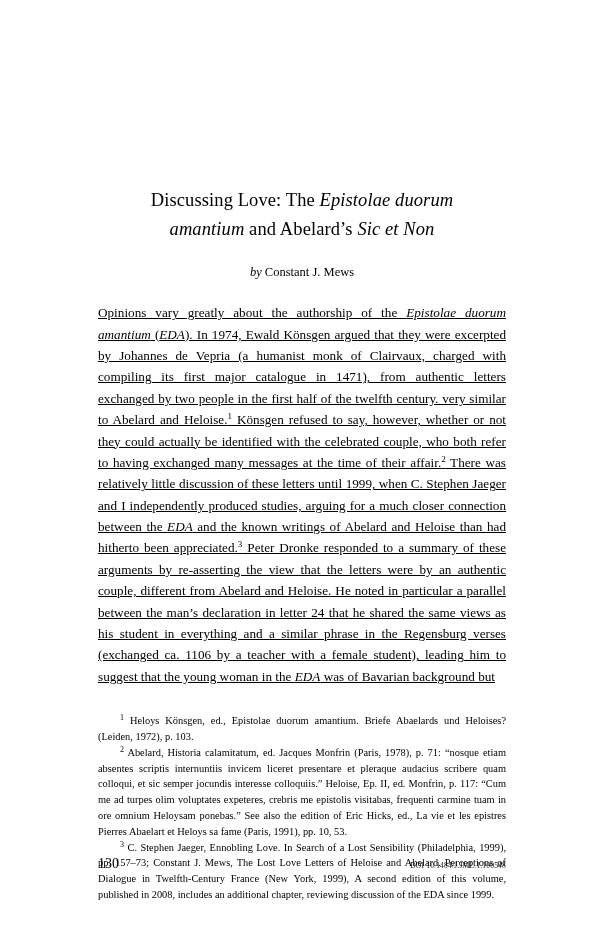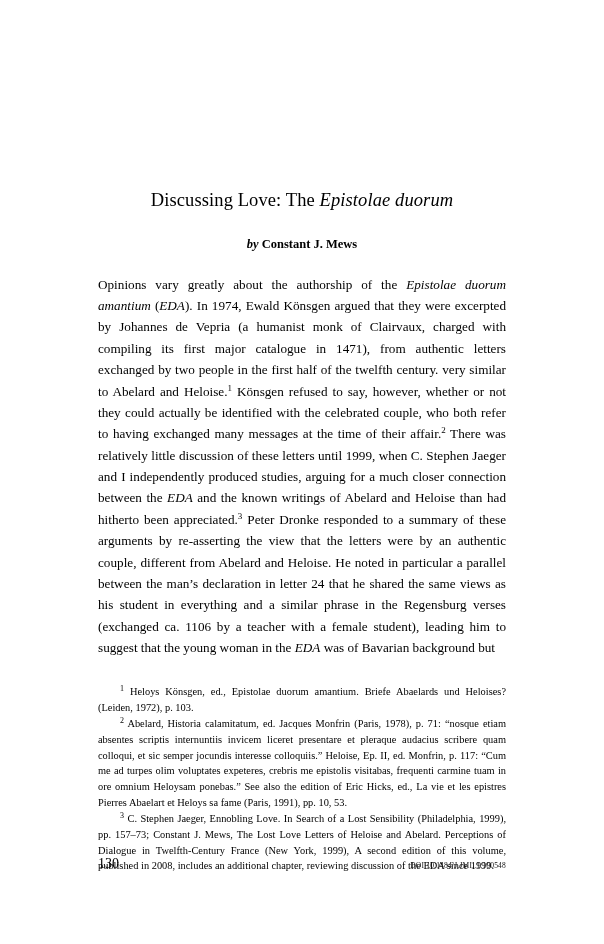--- a/index.html
+++ b/index.html
@@ -41,32 +41,32 @@
     font-style: italic;
   }
   .title-line2 {
     display: block;
   }
   .byline {
     text-align: center;
     font-size: 12.5px;
     margin-top: 22px;
     margin-bottom: 0;
-    font-weight: bold;
   }
   .byline .by {
     font-style: italic;
   }
   .body-text {
     margin-top: 22px;
     font-size: 13.2px;
     line-height: 1.62;
     text-align: justify;
     text-justify: inter-word;
     hyphens: none;
+    text-decoration: underline;
   }
   .body-text .it { font-style: italic; }
   sup.fn {
     font-size: 9px;
     vertical-align: super;
     line-height: 0;
   }
   .notes {
     margin-top: 26px;
     font-size: 10.4px;
@@ -105,20 +105,21 @@
 </style>
 </head>
 <body>
 
 <div class="page">
 
   <div class="content">
 
     <h1 class="article-title">
       <span>Discussing Love: The </span><span class="it">Epistolae duorum</span>
+      <span class="title-line2"><span class="it">amantium</span><span> and Abelard’s </span><span class="it">Sic et Non</span></span>
     </h1>
 
     <p class="byline"><span class="by">by </span><span>Constant J. Mews</span></p>
 
     <p class="body-text"><span>Opinions vary greatly about the authorship of the </span><span class="it">Epistolae duorum</span><span> </span><span class="it">amantium</span><span> (</span><span class="it">EDA</span><span>). In 1974, Ewald Könsgen argued that they were excerpted by Johannes de Vepria (a humanist monk of Clairvaux, charged with compiling its first major catalogue in 1471), from authentic letters exchanged by two people in the first half of the twelfth century. very similar to Abelard and Heloise.</span><sup class="fn">1</sup><span> Könsgen refused to say, however, whether or not they could actually be identified with the celebrated couple, who both refer to having exchanged many messages at the time of their affair.</span><sup class="fn">2</sup><span> There was relatively little discussion of these letters until 1999, when C. Stephen Jaeger and I independently produced studies, arguing for a much closer connection between the </span><span class="it">EDA</span><span> and the known writings of Abelard and Heloise than had hitherto been appreciated.</span><sup class="fn">3</sup><span> Peter Dronke responded to a summary of these arguments by re-asserting the view that the letters were by an authentic couple, different from Abelard and Heloise. He noted in particular a parallel between the man’s declaration in letter 24 that he shared the same views as his student in everything and a similar phrase in the Regensburg verses (exchanged ca. 1106 by a teacher with a female student), leading him to suggest that the young woman in the </span><span class="it">EDA</span><span> was of Bavarian background but</span></p>
 
     <div class="notes">
       <p class="note"><sup class="fn">1</sup><span> Heloys Könsgen, ed., </span><span class="it">Epistolae duorum amantium. Briefe Abaelards und Heloises?</span><span> (Leiden, 1972), p. 103.</span></p>
       <p class="note"><sup class="fn">2</sup><span> Abelard, </span><span class="it">Historia calamitatum</span><span>, ed. Jacques Monfrin (Paris, 1978), p. 71: “nosque etiam absentes scriptis internuntiis invicem liceret presentare et pleraque audacius scribere quam colloqui, et sic semper jocundis interesse colloquiis.” Heloise, Ep. II, ed. Monfrin, p. 117: “Cum me ad turpes olim voluptates expeteres, crebris me epistolis visitabas, frequenti carmine tuam in ore omnium Heloysam ponebas.” See also the edition of Eric Hicks, ed., </span><span class="it">La vie et les epistres Pierres Abaelart et Heloys sa fame</span><span> (Paris, 1991), pp. 10, 53.</span></p>
       <p class="note"><sup class="fn">3</sup><span> C. Stephen Jaeger, </span><span class="it">Ennobling Love. In Search of a Lost Sensibility</span><span> (Philadelphia, 1999), pp. 157–73; Constant J. Mews, </span><span class="it">The Lost Love Letters of Heloise and Abelard. Perceptions of Dialogue in Twelfth-Century France</span><span> (New York, 1999), A second edition of this volume, published in 2008, includes an additional chapter, reviewing discussion of the </span><span class="it">EDA</span><span> since 1999.</span></p>

